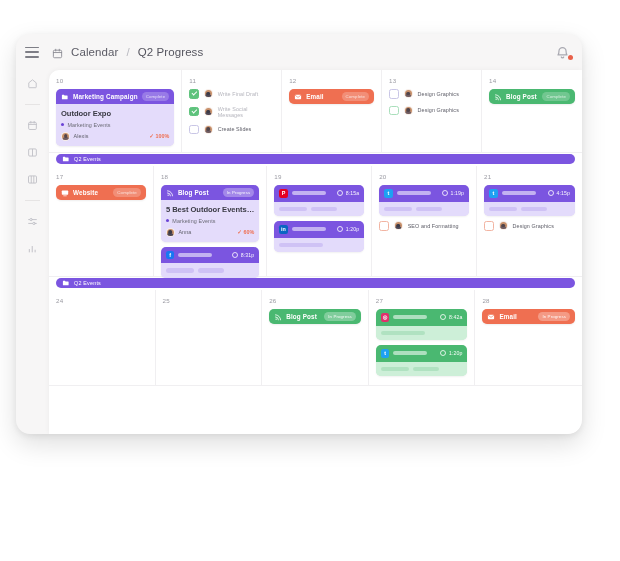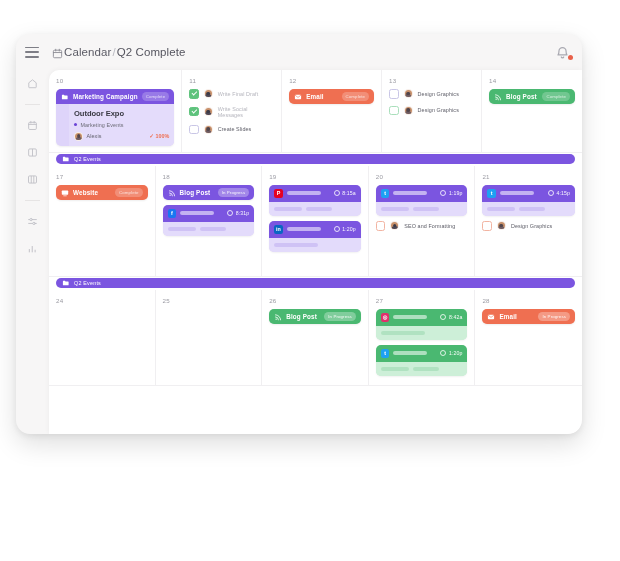--- a/index.html
+++ b/index.html
@@ -27,21 +27,21 @@
     width: 566px; height: 36px;
     display: flex; align-items: center;
   }
   #hamburger {
     width: 14px; height: 11px; margin-left: 9px; margin-right: 13px;
     display: flex; flex-direction: column; justify-content: space-between;
     cursor: pointer;
   }
   #hamburger span { display: block; height: 1.6px; background: #7e7e86; border-radius: 1px; }
 
-  #breadcrumb { display: flex; align-items: center; gap: 1px; font-size: 11.5px; }
+  #breadcrumb { display: flex; align-items: center; gap: 8px; font-size: 11.5px; }
   .bc-ico { width: 11px; height: 11px; display: inline-block; position: relative; top: 1px; }
   .bc-link { color: #5c5c66; letter-spacing: .1px; }
   .bc-sep  { color: #b9b9c0; }
   .bc-cur  { color: #55555f; letter-spacing: .1px; }
 
   #bell-wrap { margin-left: auto; margin-right: 12px; position: relative; width: 15px; height: 15px; }
   #bell-dot {
     position: absolute; right: -3px; bottom: 0px;
     width: 5px; height: 5px; border-radius: 50%; background: #e8614a;
   }
@@ -124,21 +124,21 @@
   }
   .avatar.w::after { background: #51454b; }
   .avatar.w::before { background: #6d5c63; }
   .av-name { font-size: 5.4px; color: #5e5e69; letter-spacing: .1px; }
   .pct { margin-left: auto; font-size: 5.4px; font-weight: 700; white-space: nowrap; }
   .pct .chk { font-size: 5.6px; }
 
   
   .v-purple .tcard-head { background: #7b55e0; }
   .v-purple { background: #ded4fa; }
-  .v-purple .tcard-body { background: #e4dcfb; margin-left: 13px; }
+  .v-purple .tcard-body { background: #e4dcfb; }
   .v-orange .tcard-head { background: #ef6f51; }
   .v-orange { background: #fbcfc3; }
   .v-orange .tcard-body { background: #fbd6cc; }
   .v-green  .tcard-head { background: #4ab871; }
   .v-green  { background: #c5ecd2; }
   .v-green  .tcard-body { background: #cdefd8; }
 
   .pct.p-purple { color: #ef6f51; }
   .pct.p-orange { color: #4ab871; }
   .pct.p-green  { color: #ef6f51; }
@@ -215,21 +215,21 @@
 
     <div id="breadcrumb">
       <span class="bc-ico">
         <svg width="11" height="11" viewBox="0 0 16 16" fill="none" stroke="#8a8a93" stroke-width="1.3">
           <rect x="2" y="3.2" width="12" height="11" rx="1.8"></rect>
           <path d="M2 6.6h12M5.4 1.8v2.6M10.6 1.8v2.6" stroke-linecap="round"></path>
         </svg>
       </span>
       <span class="bc-link">Calendar</span>
       <span class="bc-sep">/</span>
-      <span class="bc-cur">Q2 Complete</span>
+      <span class="bc-cur">Q2 Progress</span>
     </div>
 
     <div id="bell-wrap">
       <span>
         <svg width="15" height="15" viewBox="0 0 16 16" fill="none" stroke="#a9a9b1" stroke-width="1.3">
           <path d="M4.2 6.6a3.8 3.8 0 017.6 0c0 3 1 4 1 4H3.2s1-1 1-4z" stroke-linejoin="round"></path>
           <path d="M6.7 12.8a1.4 1.4 0 002.6 0" stroke-linecap="round"></path>
         </svg>
       </span>
       <span id="bell-dot"></span>
@@ -420,20 +420,32 @@
     <div class="tcard-head">
       <span>
                   <svg width="8" height="8" viewBox="0 0 16 16" fill="none">
                     <path d="M3 12.4a1.3 1.3 0 102.6 0 1.3 1.3 0 00-2.6 0z" fill="#ffffff"></path>
                     <path d="M3 7.8a5.9 5.9 0 015.9 5.9M3 3.6a10.1 10.1 0 0110.1 10.1" stroke="#ffffff" stroke-width="1.6" stroke-linecap="round"></path>
                   </svg>
                 </span>
       <span class="tcard-type">Blog Post</span>
       <span class="tcard-badge prog">In Progress</span>
     </div>
+    <div class="tcard-body">
+      <div class="tcard-title">5 Best Outdoor Events…</div>
+      <div class="tcard-tag">
+        <span class="tag-dot" style="background:#6b43d6"></span>
+        <span class="tag-txt">Marketing Events</span>
+      </div>
+      <div class="tcard-foot">
+        <span class="avatar"></span>
+        <span class="av-name">Anna</span>
+        <span class="pct p-purple"><span class="chk">✓</span> <span>60%</span></span>
+      </div>
+    </div>
   </div>
   <div class="scard sc-purple">
     <div class="scard-head">
       <span class="sc-icon" style="background:#1877f2">f</span>
       <span class="sc-bar" style="width:34px"></span>
       <span class="sc-time">
         <span class="sc-clock"></span>
         <span class="sc-t">8:31p</span>
       </span>
     </div>

